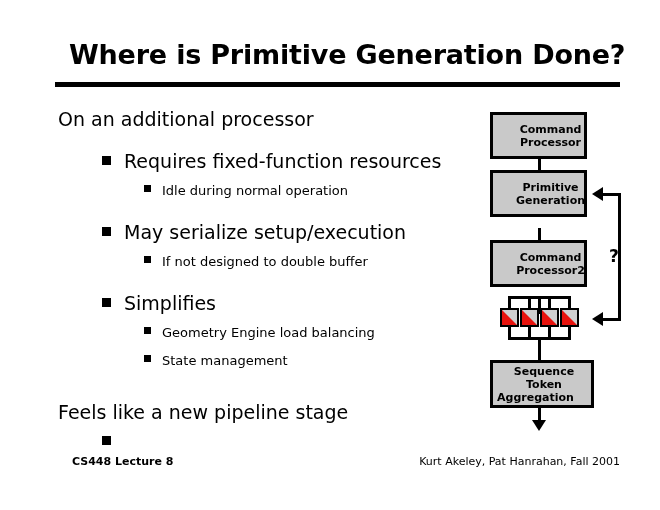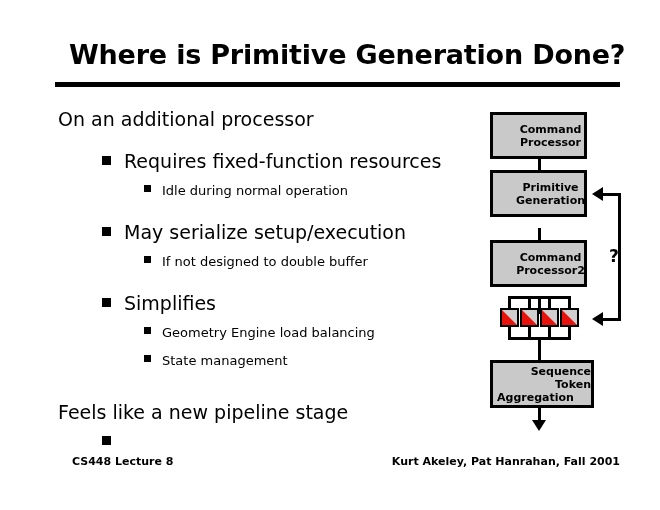--- a/index.html
+++ b/index.html
@@ -121,21 +121,21 @@
     left: 72px;
     top: 455px;
     font-size: 11px;
     font-weight: bold;
   }
   #footer-right {
     position: absolute;
     right: 40px;
     top: 455px;
     font-size: 11px;
-    font-weight: bold;
+    font-weight: normal;
     text-align: right;
   }
 
   
   #diagram {
     position: absolute;
     left: 470px;
     top: 100px;
     width: 180px;
     height: 330px;
@@ -148,21 +148,21 @@
     font-size: 11px;
     font-weight: bold;
     line-height: 13px;
     display: flex;
     flex-direction: column;
     justify-content: center;
     color: #000000;
     padding-left: 24px;
   }
   .dbox.center { align-items: center; text-align: center; }
-  .dbox.leftal { align-items: flex-start; text-align: right; padding-left: 4px; }
+  .dbox.leftal { align-items: flex-start; text-align: center; padding-left: 4px; }
 
   .vline {
     position: absolute;
     width: 3px;
     background: #000000;
   }
   .hline {
     position: absolute;
     height: 3px;
     background: #000000;

